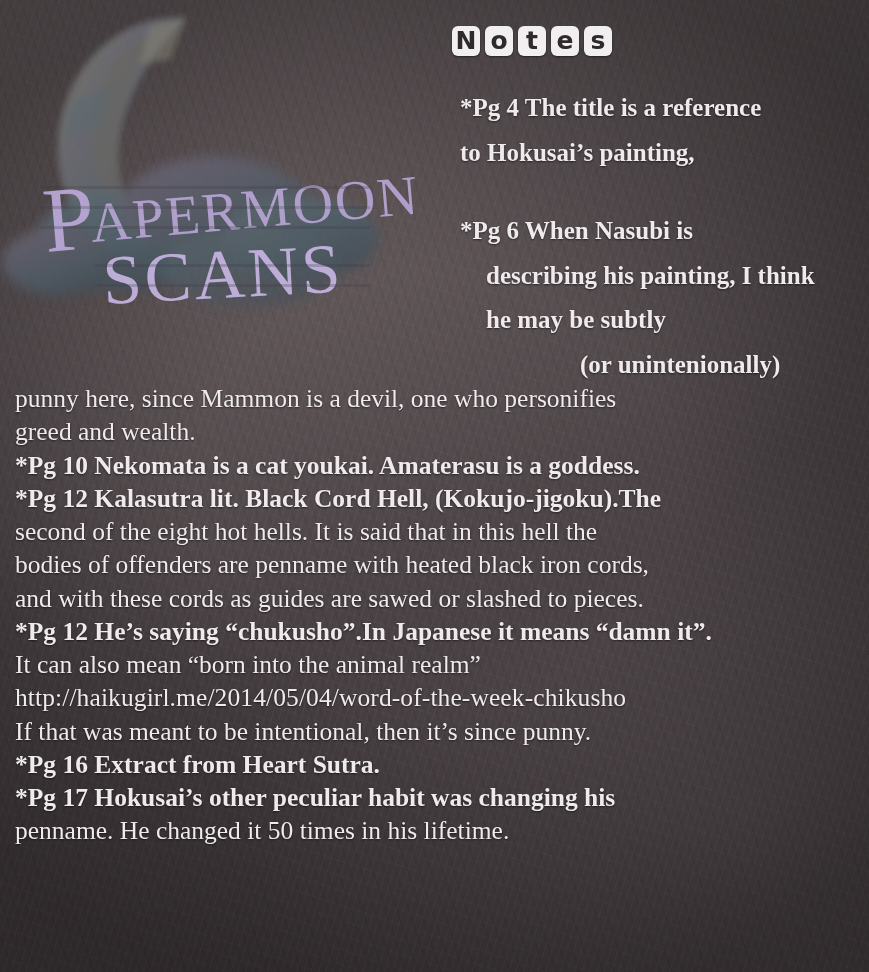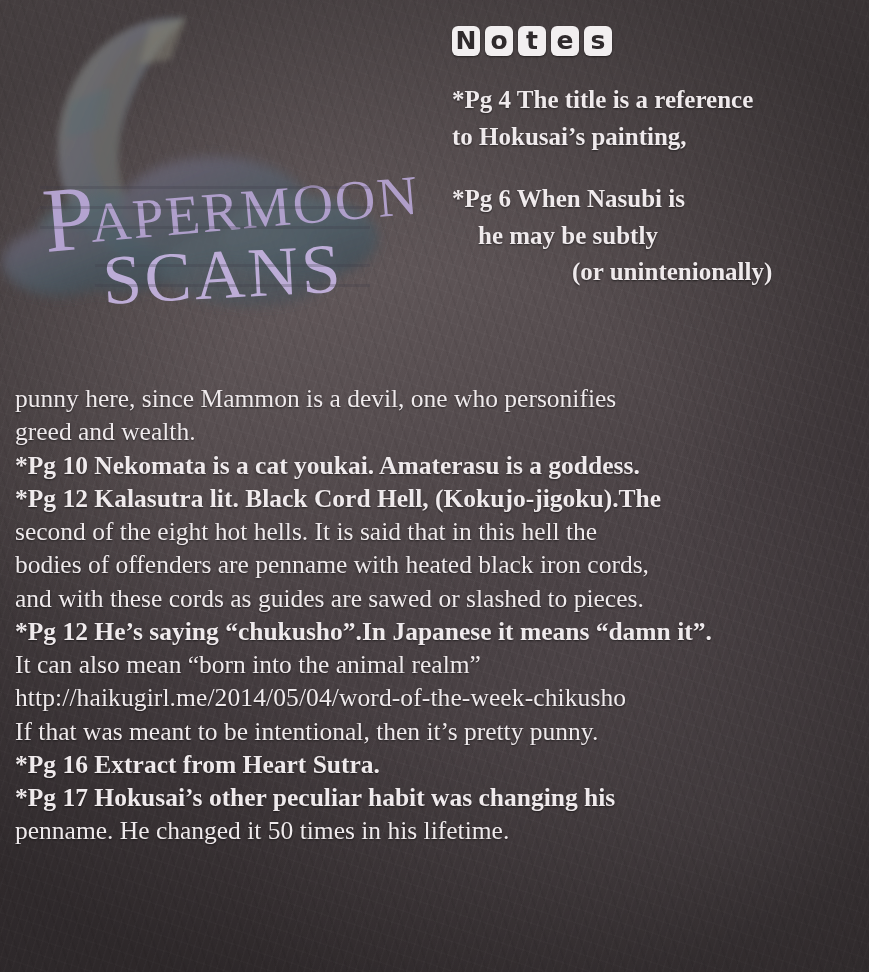--- a/index.html
+++ b/index.html
@@ -86,21 +86,21 @@
     left: 448px;
     top: 80px;
     width: 420px;
     z-index: 4;
     color: #efeaec;
     font-size: 25px;
     line-height: 1.30;
     font-weight: bold;
     text-shadow: 0 1px 2px rgba(0,0,0,0.55);
   }
-  .col-right p { margin: 4px; }
+  .col-right p { margin: 12px; }
   .col-right .gap { height: 22px; }
   .indent1 { padding-left: 26px; }
   .indent2 { padding-left: 120px; }
 
   .body-full {
     position: absolute;
     left: 14px;
     top: 382px;
     width: 848px;
     z-index: 4;
@@ -182,34 +182,35 @@
     <span class="nchar">t</span>
     <span class="nchar">e</span>
     <span class="nchar">s</span>
   </div>
 
   <div class="col-right">
     <p>*Pg 4 The title is a reference</p>
     <p>to Hokusai’s painting,</p>
     <div class="gap"></div>
     <p>*Pg 6 When Nasubi is</p>
+    <p class="indent1">describing his painting, I think</p>
     <p class="indent1"> he may be subtly</p>
     <p class="indent2">(or unintenionally)</p>
   </div>
 
   <div class="body-full">
     <p>punny here, since Mammon is a devil, one who personifies</p>
     <p>greed and wealth.</p>
     <p class="bold">*Pg 10 Nekomata is a cat youkai. Amaterasu is a goddess.</p>
     <p class="bold">*Pg 12 Kalasutra lit. Black Cord Hell, (Kokujo-jigoku).The</p>
     <p>second of  the eight hot hells. It is said that in this hell the</p>
     <p>bodies of  offenders are penname with heated black iron cords,</p>
     <p>and with these cords as guides are sawed or slashed to pieces.</p>
     <p class="bold">*Pg 12 He’s saying “chukusho”.In Japanese it means “damn it”.</p>
     <p>It can also mean “born into the animal realm”</p>
     <p class="link">http://haikugirl.me/2014/05/04/word-of-the-week-chikusho</p>
-    <p>If  that was meant to be intentional, then it’s pretty punny.</p>
+    <p>If  that was meant to be intentional, then it’s since punny.</p>
     <p class="bold">*Pg 16 Extract from Heart Sutra.</p>
     <p class="bold">*Pg 17 Hokusai’s other peculiar habit was changing his</p>
     <p>penname. He changed it 50 times in his lifetime.</p>
   </div>
 
 </div>
 
 </body></html>

